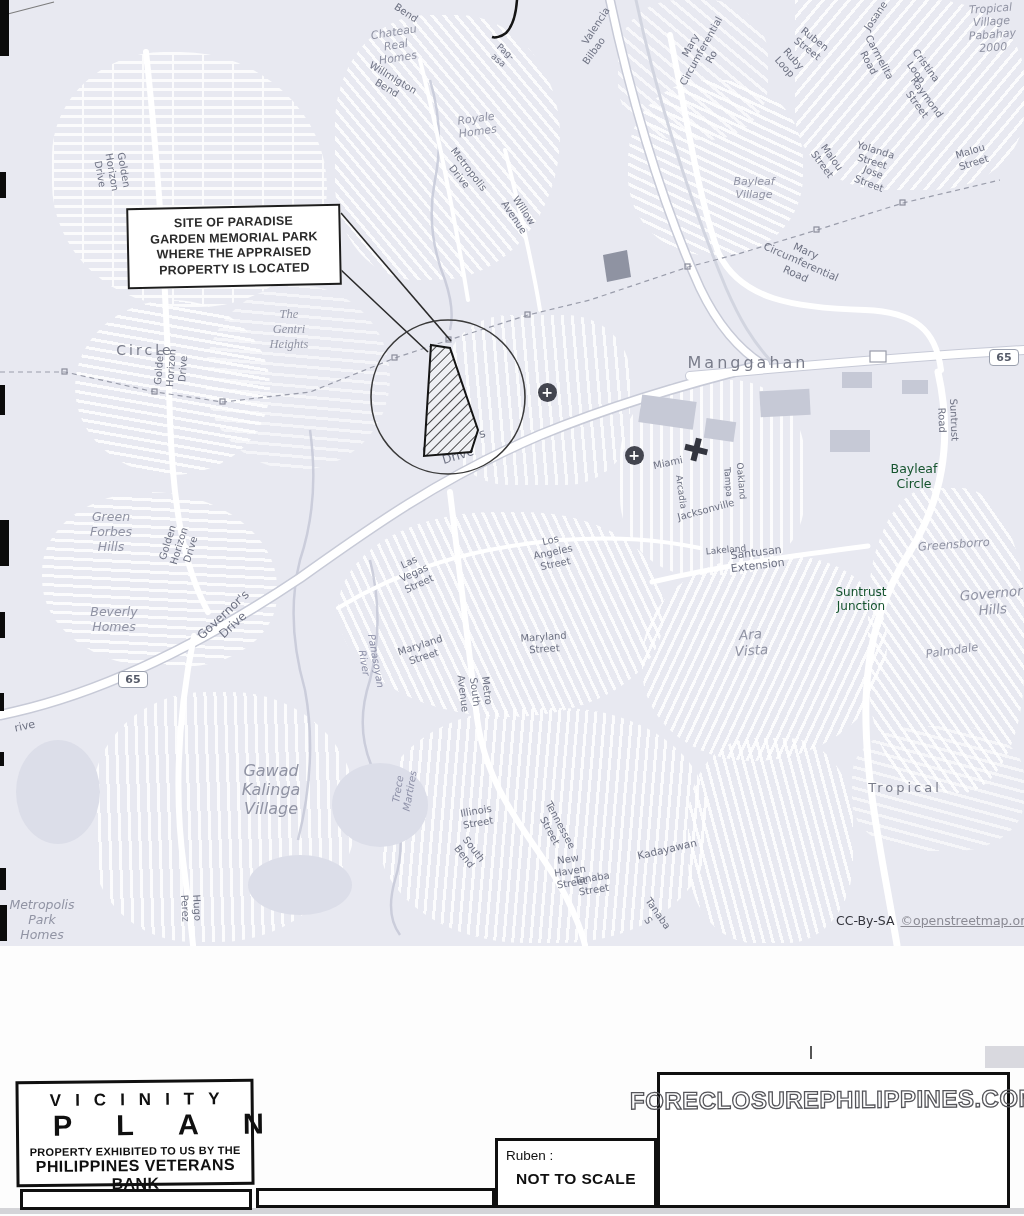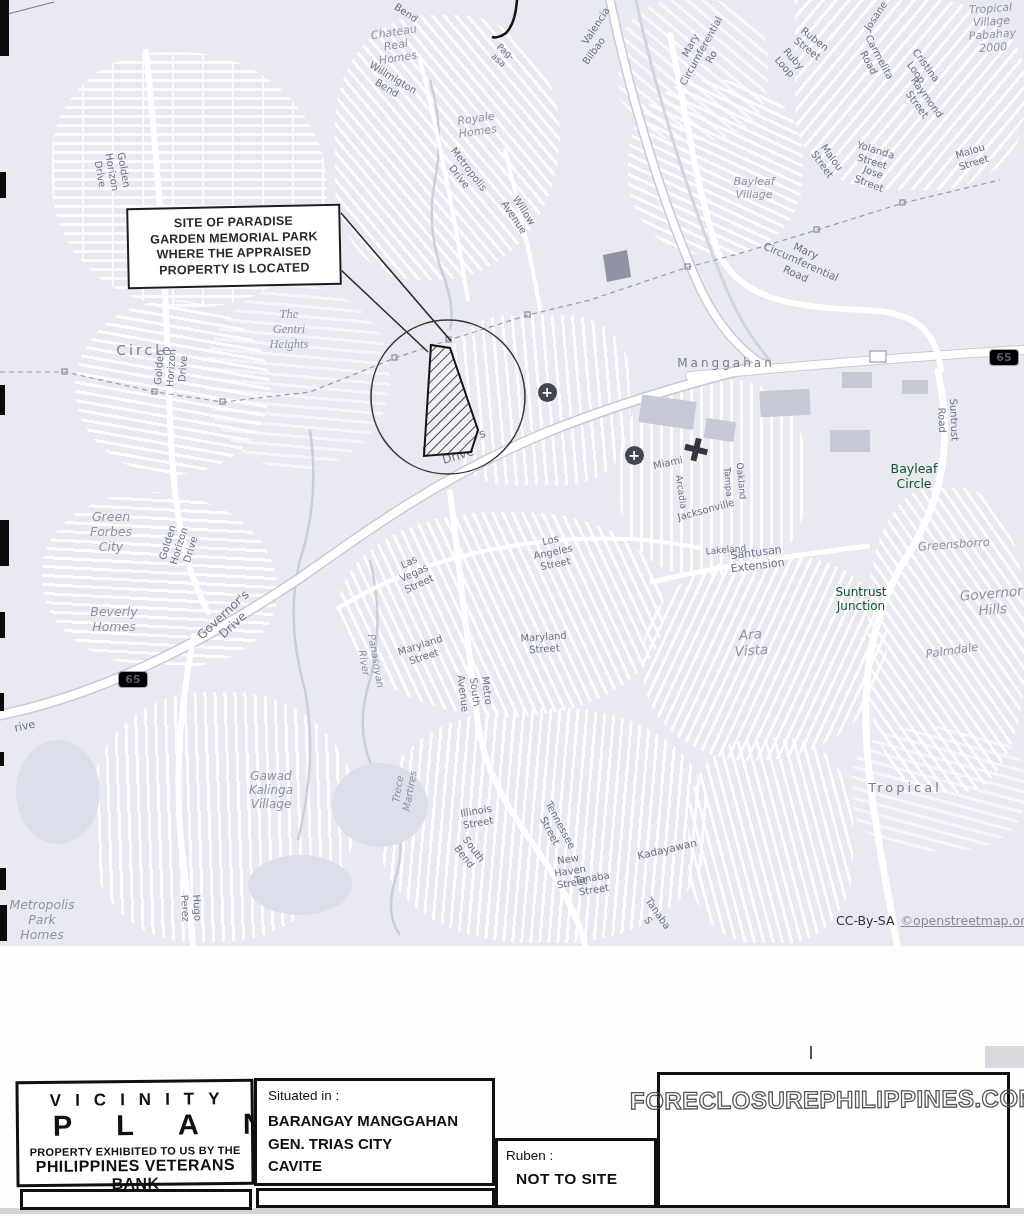--- a/index.html
+++ b/index.html
@@ -8,21 +8,21 @@
   
   #map{position:absolute;left:0;top:0;width:1024px;height:946px;background:#e8e9f1;overflow:hidden}
   .sub{position:absolute;opacity:.85;pointer-events:none}
   .layer{position:absolute;left:0;top:0}
   
   .ml{position:absolute;white-space:pre-line;text-align:center;color:#6e7283;font-size:10px;line-height:1.18;transform-origin:50% 50%;pointer-events:none}
   .ml.place{font-style:italic;color:#9194a4}
   .ml.place2{color:#14532d}
   .ml.area{color:#7a7d8b;font-weight:500}
   .ml.river{font-style:italic;color:#8e91a8}
-  .shield{position:absolute;width:30px;height:17px;background:#000000;border:1.5px solid #9aa0ae;border-radius:4px;color:#565b69;font-size:11px;font-weight:bold;display:flex;align-items:center;justify-content:center}
+  .shield{position:absolute;width:30px;height:17px;background:#ffffff;border:1.5px solid #9aa0ae;border-radius:4px;color:#565b69;font-size:11px;font-weight:bold;display:flex;align-items:center;justify-content:center}
   .hosp{position:absolute;width:19px;height:19px;border-radius:50%;background:#43454f;color:#fff;display:flex;align-items:center;justify-content:center;font-size:14px;font-weight:bold;line-height:1}
   #callout{position:absolute;left:127px;top:206px;width:214px;background:#fff;border:2px solid #1d1d1d;padding:7px 3px;text-align:center;font-family:"Liberation Sans",sans-serif;font-size:12.5px;font-weight:bold;color:#2b2b2b;line-height:1.25;transform:rotate(-1.2deg);white-space:pre-line;letter-spacing:.2px}
   #attrib{position:absolute;left:836px;top:913px;font-size:12.5px;color:#33343c;white-space:nowrap}
   #attrib .link{color:#8b8b94;text-decoration:underline;margin-left:6px}
   .blackmark{position:absolute;background:#0b0b0b}
   .graymark{position:absolute;background:#d9d9df}
   
   .tb{position:absolute;border:3px solid #101010;background:#fff;font-family:"Liberation Sans",sans-serif;color:#101010}
   #tb-left{left:16px;top:1080px;width:238px;height:106px;transform:rotate(-.6deg);text-align:center;padding-top:7px}
   #tb-left .vic{font-size:17px;font-weight:bold;letter-spacing:14px;text-indent:14px}
@@ -149,21 +149,21 @@
 Pabahay
 2000</div>
         <div class="ml street" style="left: 827px; top: 161px; transform: translate(-50%, -50%) rotate(54deg);">Malou Street</div>
         <div class="ml street" style="left: 874px; top: 156px; transform: translate(-50%, -50%) rotate(17deg);">Yolanda Street</div>
         <div class="ml street" style="left: 871px; top: 178px; transform: translate(-50%, -50%) rotate(21deg);">Jose Street</div>
         <div class="ml street" style="left: 972px; top: 157px; transform: translate(-50%, -50%) rotate(-17deg);">Malou Street</div>
         <div class="ml place" style="left: 754px; top: 189px; transform: translate(-50%, -50%) rotate(0deg); font-size: 11px;">Bayleaf
 Village</div>
         <div class="ml street" style="left: 701px; top: 51px; transform: translate(-50%, -50%) rotate(-61deg); font-size: 10px;">Mary Circumferential Ro</div>
         <div class="ml street" style="left: 801px; top: 262px; transform: translate(-50%, -50%) rotate(24deg); font-size: 10.5px;">Mary Circumferential Road</div>
-        <div class="ml area" style="left: 726px; top: 363px; transform: translate(-50%, -50%) rotate(0deg); font-size: 12px; letter-spacing: 3px;">Manggahan</div>
+        <div class="ml area" style="left: 748px; top: 363px; transform: translate(-50%, -50%) rotate(0deg); font-size: 16px; letter-spacing: 3px;">Manggahan</div>
         <div class="ml street" style="left: 948px; top: 420px; transform: translate(-50%, -50%) rotate(88deg); font-size: 10px;">Suntrust Road</div>
         <div class="ml place2" style="left: 914px; top: 477px; transform: translate(-50%, -50%) rotate(0deg); font-size: 12.5px;">Bayleaf
 Circle</div>
         <div class="ml place" style="left: 954px; top: 545px; transform: translate(-50%, -50%) rotate(-4deg); font-size: 11.5px;">Greensborro</div>
         <div class="ml place2" style="left: 861px; top: 599px; transform: translate(-50%, -50%) rotate(0deg); font-size: 12px;">Suntrust
 Junction</div>
         <div class="ml place" style="left: 992px; top: 602px; transform: translate(-50%, -50%) rotate(-5deg); font-size: 13.5px;">Governor
 Hills</div>
         <div class="ml place" style="left: 952px; top: 651px; transform: translate(-50%, -50%) rotate(-8deg); font-size: 11.5px;">Palmdale</div>
         <div class="ml place" style="left: 751px; top: 643px; transform: translate(-50%, -50%) rotate(-4deg); font-size: 13.5px;">Ara Vista</div>
@@ -176,24 +176,24 @@
         <div class="ml street" style="left: 757px; top: 560px; transform: translate(-50%, -50%) rotate(-7deg); font-size: 11px;">Santusan Extension</div>
         <div class="ml area" style="left: 145px; top: 350px; transform: translate(-50%, -50%) rotate(0deg); font-size: 14px; letter-spacing: 3px;">Circle</div>
         <div class="ml place" style="left: 289px; top: 329px; transform: translate(-50%, -50%) rotate(0deg); font-size: 12.5px; font-family: Liberation Serif, serif;">The Gentri
 Heights</div>
         <div class="ml street" style="left: 112px; top: 172px; transform: translate(-50%, -50%) rotate(80deg);">Golden Horizon Drive</div>
         <div class="ml street" style="left: 171px; top: 368px; transform: translate(-50%, -50%) rotate(-86deg);">Golden Horizon Drive</div>
         <div class="ml street" style="left: 179px; top: 546px; transform: translate(-50%, -50%) rotate(-73deg);">Golden Horizon Drive</div>
         <div class="ml street" style="left: 456px; top: 449px; transform: translate(-50%, -50%) rotate(-17deg); font-size: 12px;">Governor's Drive</div>
         <div class="ml street" style="left: 228px; top: 620px; transform: translate(-50%, -50%) rotate(-43deg); font-size: 12px;">Governor's Drive</div>
         <div class="ml place" style="left: 111px; top: 532px; transform: translate(-50%, -50%) rotate(0deg); font-size: 12.5px;">Green Forbes
-City</div>
+Hills</div>
         <div class="ml place" style="left: 114px; top: 620px; transform: translate(-50%, -50%) rotate(0deg); font-size: 12.5px;">Beverly
 Homes</div>
-        <div class="ml place" style="left: 271px; top: 790px; transform: translate(-50%, -50%) rotate(0deg); font-size: 12px;">Gawad
+        <div class="ml place" style="left: 271px; top: 790px; transform: translate(-50%, -50%) rotate(0deg); font-size: 16px;">Gawad
 Kalinga
 Village</div>
         <div class="ml street" style="left: 191px; top: 908px; transform: translate(-50%, -50%) rotate(87deg); font-size: 10px;">Hugo Perez</div>
         <div class="ml place" style="left: 42px; top: 920px; transform: translate(-50%, -50%) rotate(0deg); font-size: 12.5px;">Metropolis
 Park Homes</div>
         <div class="ml street" style="left: 25px; top: 727px; transform: translate(-50%, -50%) rotate(-12deg); font-size: 11px;">rive</div>
         <div class="ml river" style="left: 370px; top: 662px; transform: translate(-50%, -50%) rotate(80deg);">Panasoyan River</div>
         <div class="ml river" style="left: 404px; top: 790px; transform: translate(-50%, -50%) rotate(-80deg);">Trece Martires</div>
         <div class="ml street" style="left: 414px; top: 573px; transform: translate(-50%, -50%) rotate(-25deg);">Las Vegas Street</div>
         <div class="ml street" style="left: 553px; top: 552px; transform: translate(-50%, -50%) rotate(-12deg);">Los Angeles Street</div>
@@ -256,28 +256,22 @@
   <div class="graymark" style="left:0;top:1208px;width:1024px;height:6px;background:#d4d4d8"></div>
 
   <div class="tb" id="tb-left">
     <div class="vic">VICINITY</div>
     <div class="plan">PLAN</div>
     <div class="exh">PROPERTY EXHIBITED TO US BY THE</div>
     <div class="bank">PHILIPPINES VETERANS BANK</div>
   </div>
   <div class="tb" id="tb-left-box"></div>
 
-  <div class="tb" id="tb-mid">
-    <div class="sit">Situated in :</div>
-    <div class="sitlines">BARANGAY MANGGAHAN
-GEN. TRIAS CITY
-CAVITE</div>
-  </div>
   <div class="tb" id="tb-mid-box"></div>
 
   <div class="tb" id="tb-scale">
     <div>Ruben :</div>
-    <div class="scaleval">NOT TO SITE</div>
+    <div class="scaleval">NOT TO SCALE</div>
   </div>
   <div class="tb" id="tb-right"></div>
   <div id="watermark">FORECLOSUREPHILIPPINES.COM</div>
 
 </div>
 
 </body></html>

